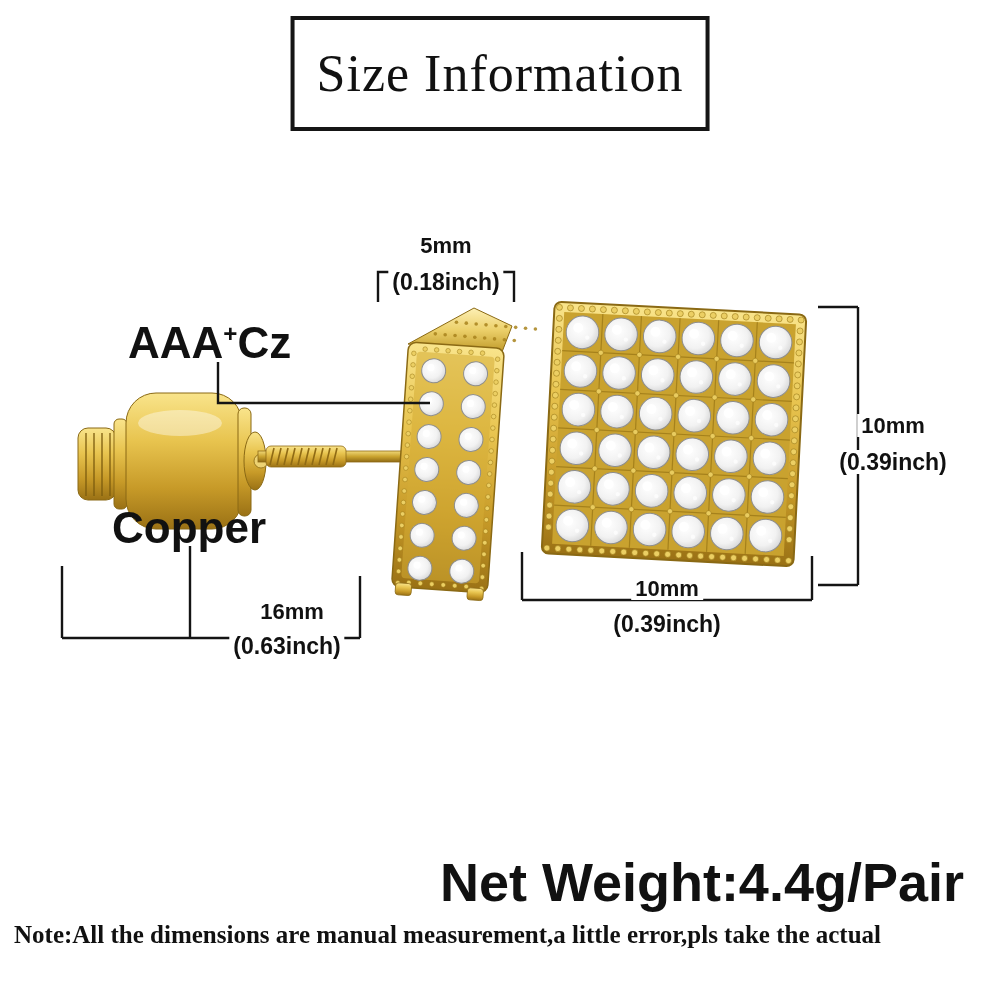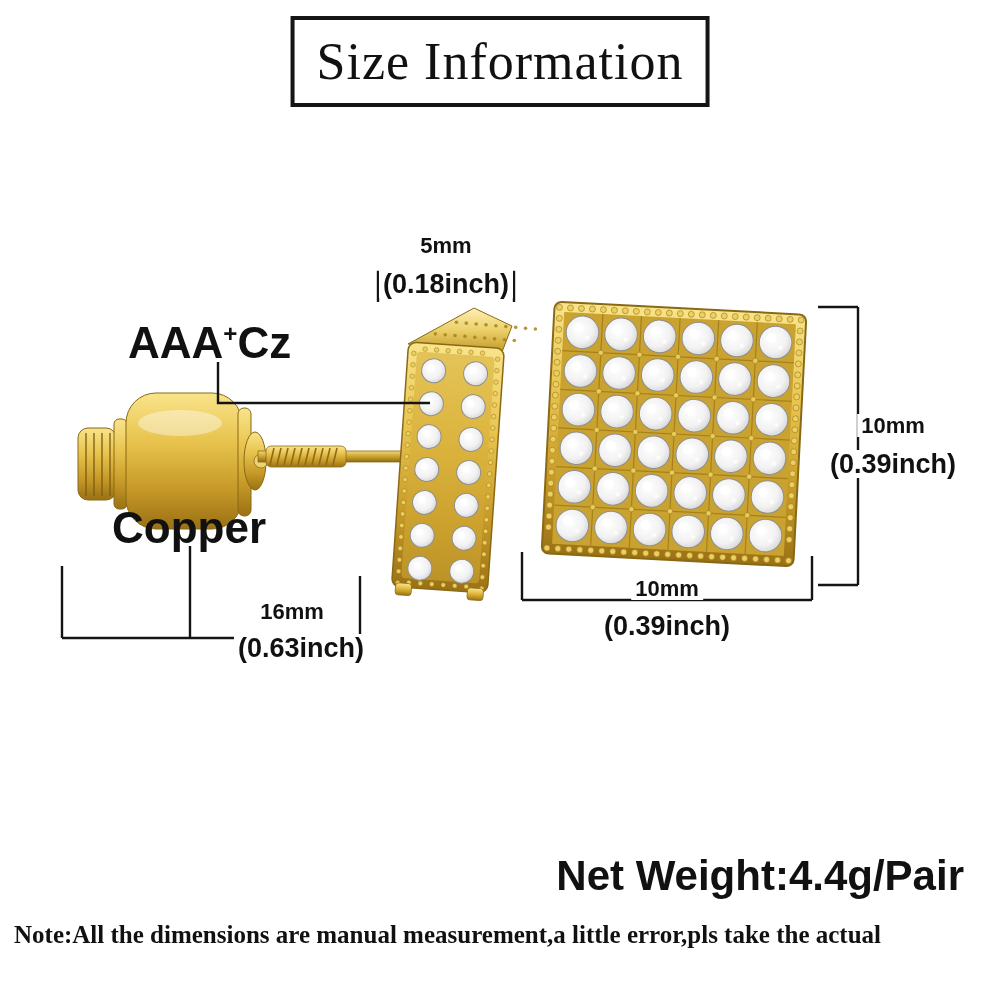--- a/index.html
+++ b/index.html
@@ -1,31 +1,31 @@
 <!DOCTYPE html>
 <html><head>
 <meta charset="utf-8">
 <style>
   html,body{margin:0;padding:0;background:#fff;}
   .canvas{position:relative;width:1000px;height:1000px;background:#ffffff;overflow:hidden;
           font-family:"Liberation Sans",sans-serif;color:#111;}
   #art{position:absolute;left:0;top:0;width:1000px;height:1000px;}
   .title-box{position:absolute;left:50%;top:16px;transform:translateX(-50%);
-             border:4px solid #151515;padding:12px 22px;background:#fff;z-index:5;}
+             border:4px solid #151515;padding:24px 22px;background:#fff;z-index:5;}
   .title-box span{font-family:"Liberation Serif",serif;font-size:52px;color:#111;
                   letter-spacing:1px;white-space:nowrap;}
   .lbl{position:absolute;font-family:"Liberation Sans",sans-serif;font-weight:bold;
        color:#111;white-space:nowrap;z-index:6;line-height:1.05;}
   .center{transform:translateX(-50%);}
   .wbg{background:#ffffff;padding:0 4px;}
   .mm{font-size:22px;}
-  .inch{font-size:27px;}
+  .inch{font-size:23px;}
   .material{font-size:44px;margin-top:18px;}
   .material sup{font-size:0.55em;}
-  .net{font-size:42px;}
+  .net{font-size:54px;}
   .note{font-family:"Liberation Serif",serif;font-weight:bold;font-size:25px;}
 </style>
 </head>
 <body>
 
 <div class="canvas">
 
   <div class="title-box">
     <span>Size Information</span>
   </div>
@@ -456,21 +456,21 @@
   </svg>
 
   <div class="lbl mm center" style="left:446px;top:234px;">5mm</div>
   <div class="lbl inch center wbg" style="left:446px;top:270px;">(0.18inch)</div>
 
   <div class="lbl material" style="left:128px;top:302px;"><span>AAA</span><sup>+</sup><span>Cz</span></div>
 
   <div class="lbl material" style="left:112px;top:487px;">Copper</div>
 
   <div class="lbl mm center wbg" style="left:292px;top:600px;">16mm</div>
-  <div class="lbl inch center wbg" style="left:301px;top:634px;">(0.63inch)</div>
+  <div class="lbl inch center wbg" style="left:287px;top:634px;">(0.63inch)</div>
 
   <div class="lbl mm center wbg" style="left:893px;top:414px;">10mm</div>
   <div class="lbl inch center wbg" style="left:893px;top:450px;">(0.39inch)</div>
 
   <div class="lbl mm center wbg" style="left:667px;top:577px;">10mm</div>
   <div class="lbl inch center wbg" style="left:667px;top:612px;">(0.39inch)</div>
 
   <div class="lbl net" style="right:36px;top:854px;">Net Weight:4.4g/Pair</div>
 
   <div class="lbl note" style="left:14px;top:922px;">Note:All the dimensions are manual measurement,a little error,pls take the actual</div>

